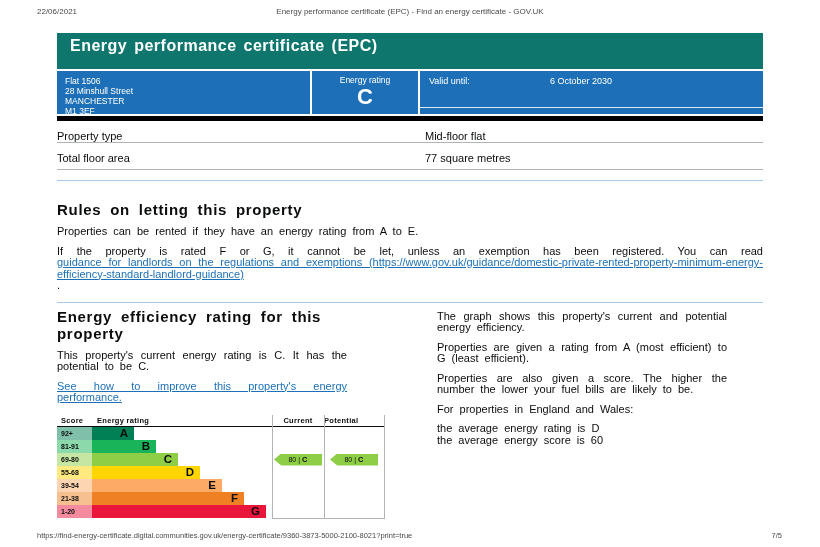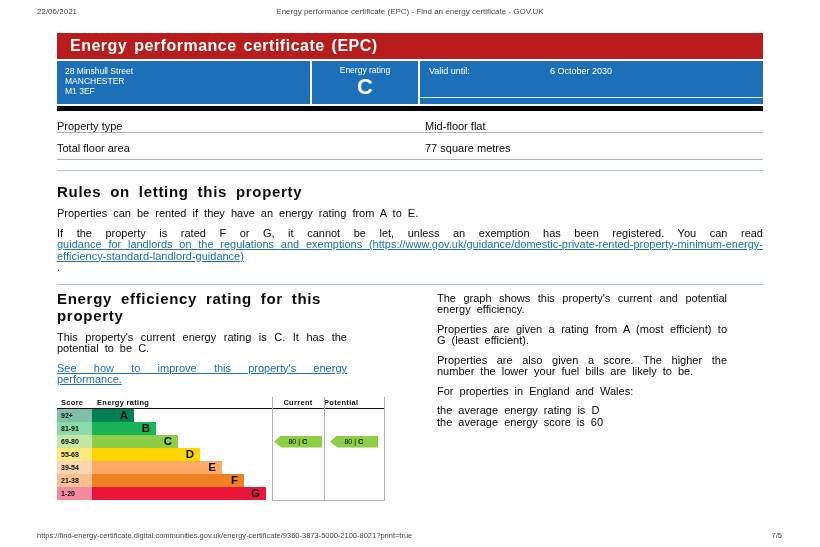--- a/index.html
+++ b/index.html
@@ -10,21 +10,21 @@
   }
   
   .ph-date { position:absolute; top:7px; left:37px; font-size:8px; color:#4a4a4a; }
   .ph-title { position:absolute; top:7px; left:0; right:0; text-align:center; font-size:8px; color:#4a4a4a; }
   .pf-url { position:absolute; top:531px; left:37px; font-size:7.5px; color:#4a4a4a; }
   .pf-page { position:absolute; top:531px; right:38px; font-size:7.5px; color:#4a4a4a; }
 
   .content { position:absolute; left:57px; top:33px; width:706px; }
 
   .banner {
-    height:26px; background:#b91c1c; color:#fff; font-weight:bold;
+    height:36px; background:#0f766e; color:#fff; font-weight:bold;
     font-size:16px; line-height:25px; padding-left:13px; letter-spacing:0.5px; word-spacing:2px;
   }
   .blue-row { display:flex; gap:2px; margin-top:2px; height:43px; }
   .bluebox { background:#1d70b8; color:#fff; }
   .addr { width:253px; font-size:8.5px; line-height:10px; padding:5px 0 0 8px; }
   .ratingbox { width:106px; text-align:center; }
   .rating-label { font-size:8.5px; margin-top:4px; }
   .rating-letter { font-size:22px; font-weight:bold; line-height:22px; margin-top:1px; }
   .validbox { flex:1; font-size:9px; }
   .vrow { position:relative; height:37px; line-height:21px; padding-left:9px; }
@@ -33,21 +33,21 @@
 
   .facts { margin-top:2px; }
   .fact-row { position:relative; height:27px; border-bottom:1px solid #b1b4b6; font-size:11px; }
   .fact-row:first-child { border-top:5px solid #000000; }
   .fact-label { position:absolute; left:0; top:9px; }
   .fact-value { position:absolute; left:368px; top:9px; }
 
   .divider { border:none; border-top:1.5px solid #a8c9e6; margin-top:10px; }
 
   h2 { font-size:15px; font-weight:bold; letter-spacing:0.7px; word-spacing:4px; line-height:17px; }
-  .rules-h { margin-top:12px; }
+  .rules-h { margin-top:20px; }
   .body-text { font-size:11px; line-height:11.5px; word-spacing:3px; }
   .rules-p1 { margin-top:8px; }
   .rules-p2 { margin-top:8px; text-align:justify; }
   a.link { color:#1d70b8; text-decoration:underline; }
   .rules-link { display:inline-block; max-width:100%; text-align:justify; }
 
   .cols { display:flex; margin-top:5px; }
   .col-left { width:380px; }
   .col-right { width:326px; }
   .eff-h { width:300px; }
@@ -83,20 +83,21 @@
 
 <div>
   <div class="ph-date">22/06/2021</div>
   <div class="ph-title">Energy performance certificate (EPC) - Find an energy certificate - GOV.UK</div>
 
   <div class="content">
     <div class="banner">Energy performance certificate (EPC)</div>
 
     <div class="blue-row">
       <div class="bluebox addr">
+        <div>Flat 1506</div>
         <div>28 Minshull Street</div>
         <div>MANCHESTER</div>
         <div>M1 3EF</div>
       </div>
       <div class="bluebox ratingbox">
         <div class="rating-label">Energy rating</div>
         <div class="rating-letter">C</div>
       </div>
       <div class="bluebox validbox">
         <div class="vrow">

